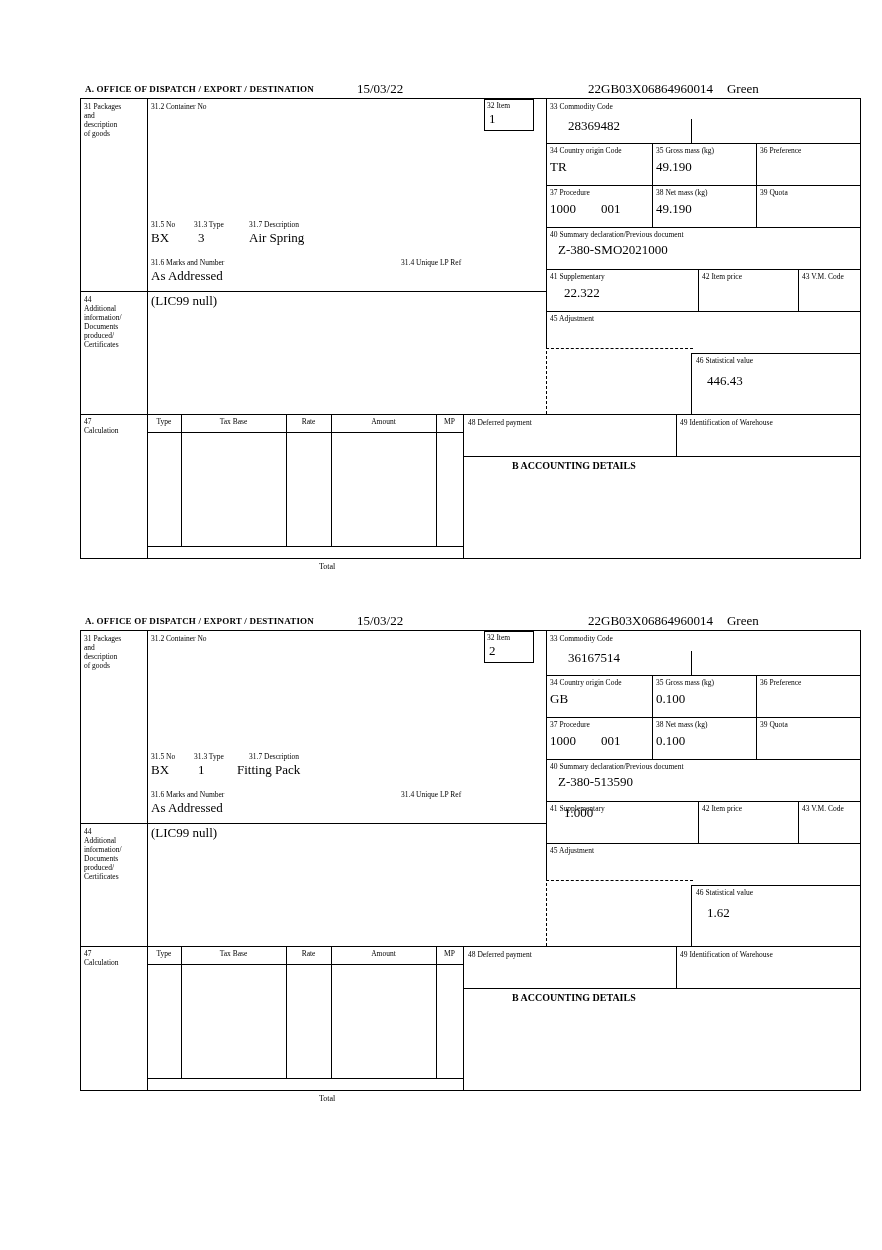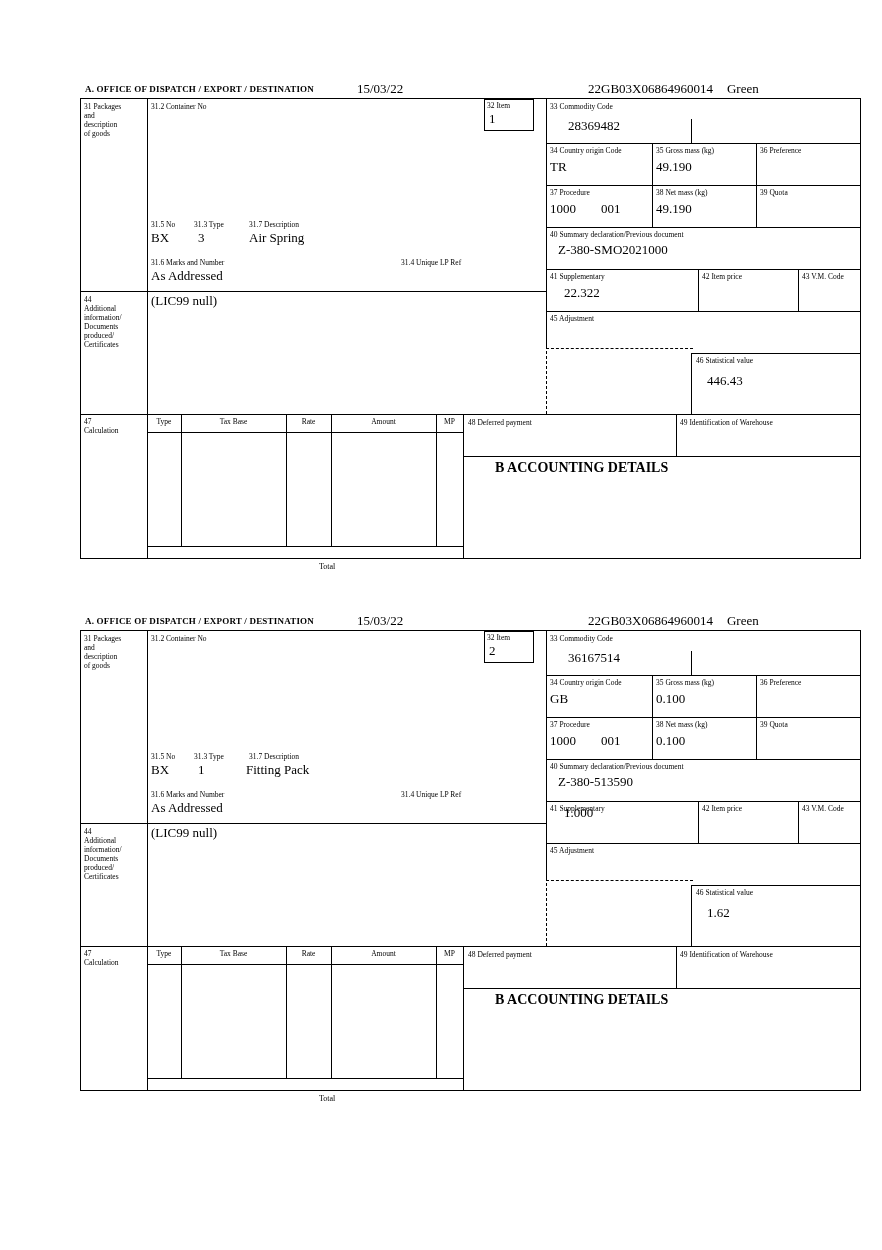--- a/index.html
+++ b/index.html
@@ -19,21 +19,21 @@
   .hl{position:absolute;height:1px;background:#000;}
   .vl{position:absolute;width:1px;background:#000;}
   .hl-dash{position:absolute;height:0;border-top:1px dashed #000;}
   .vl-dash{position:absolute;width:0;border-left:1px dashed #000;}
   .lbl{position:absolute;font-size:7.5px;white-space:nowrap;line-height:9px;}
   .lbl-multi{white-space:pre-line;line-height:9px;}
   .val{position:absolute;font-size:13px;white-space:nowrap;line-height:14px;}
   .cellhead{position:absolute;font-size:7.5px;text-align:center;line-height:9px;}
   .itembox{position:absolute;left:403px;top:0;width:50px;height:32px;border:1px solid #000;box-sizing:border-box;}
   .box46{position:absolute;left:610px;top:254px;right:0;height:61px;border-left:1px solid #000;border-top:1px solid #000;box-sizing:border-box;}
-  .acct{position:absolute;left:370px;top:361px;font-size:14px;font-weight:bold;white-space:nowrap;padding-left:44px;}
+  .acct{position:absolute;left:387px;top:361px;font-size:10px;font-weight:bold;white-space:nowrap;padding-left:44px;}
   .total-lbl{position:absolute;left:238px;top:463px;font-size:8px;}
 </style>
 </head>
 <body>
 
 <section class="block b0">
 
   <div class="hdr">
     <span class="hdr-title">A.  OFFICE OF DISPATCH / EXPORT / DESTINATION</span>
     <span class="hdr-date">15/03/22</span>
@@ -181,21 +181,21 @@
     <div class="itembox">
       <span class="lbl" style="left:2px;top:1px;">32 Item</span>
       <span class="val" style="left:4px;top:12px;">2</span>
     </div>
 
     <div class="lbl" style="left:70px;top:121px;">31.5 No</div>
     <div class="lbl" style="left:113px;top:121px;">31.3 Type</div>
     <div class="lbl" style="left:168px;top:121px;">31.7 Description</div>
     <span class="val" style="left:70px;top:132px;">BX</span>
     <span class="val" style="left:117px;top:132px;">1</span>
-    <span class="val" style="left:165px;top:132px;text-align:right;">Fitting Pack</span>
+    <span class="val" style="left:156px;top:132px;text-align:right;">Fitting Pack</span>
 
     <div class="lbl" style="left:70px;top:159px;">31.6 Marks and Number</div>
     <div class="lbl" style="left:320px;top:159px;">31.4 Unique LP Ref</div>
     <span class="val" style="left:70px;top:170px;">As Addressed</span>
 
     <span class="val" style="left:70px;top:195px;">(LIC99 null)</span>
 
     <div class="vl" style="left:465px;top:0;height:247px;"></div>
     <div class="vl-dash" style="left:465px;top:247px;height:68px;"></div>
 

